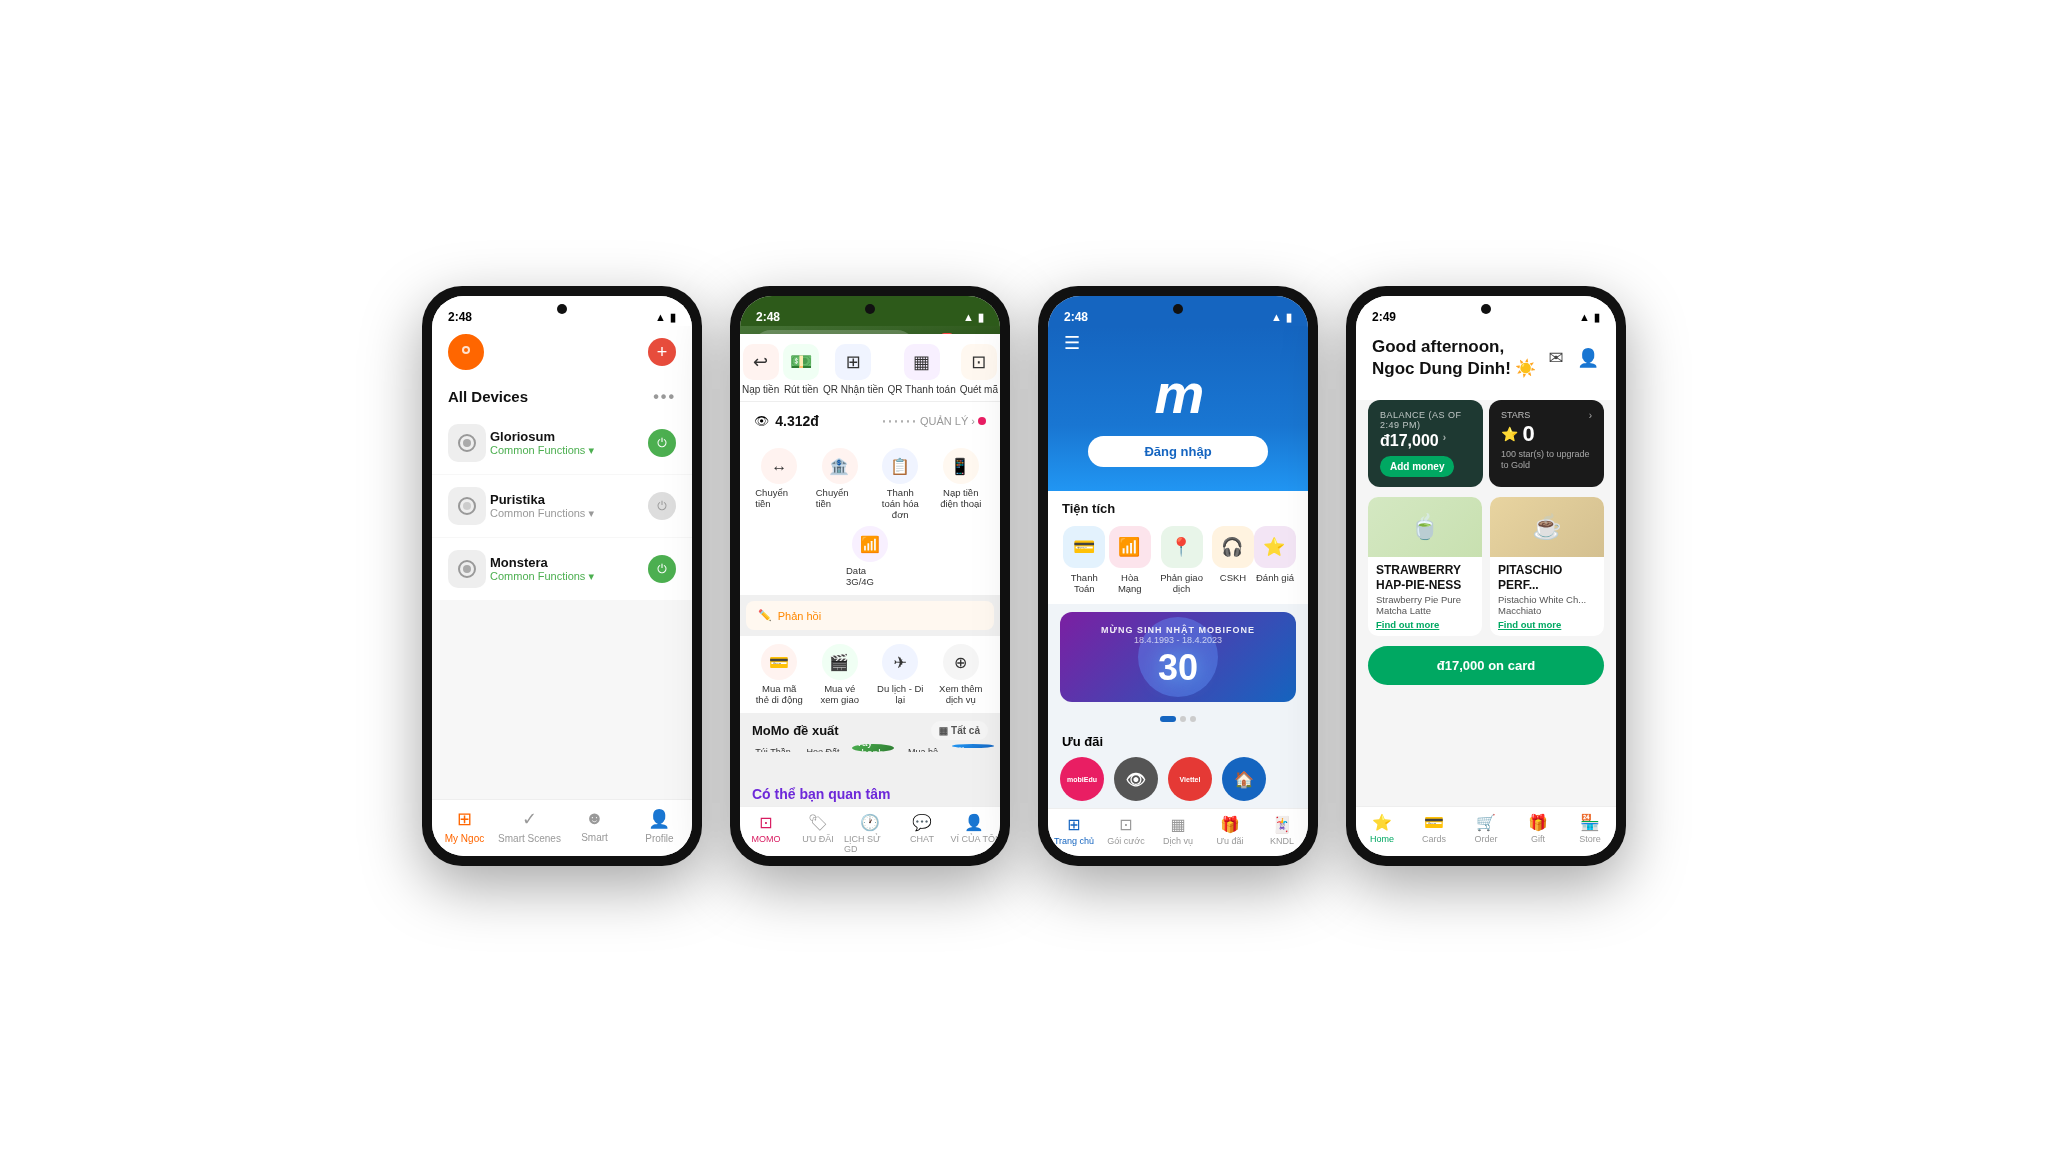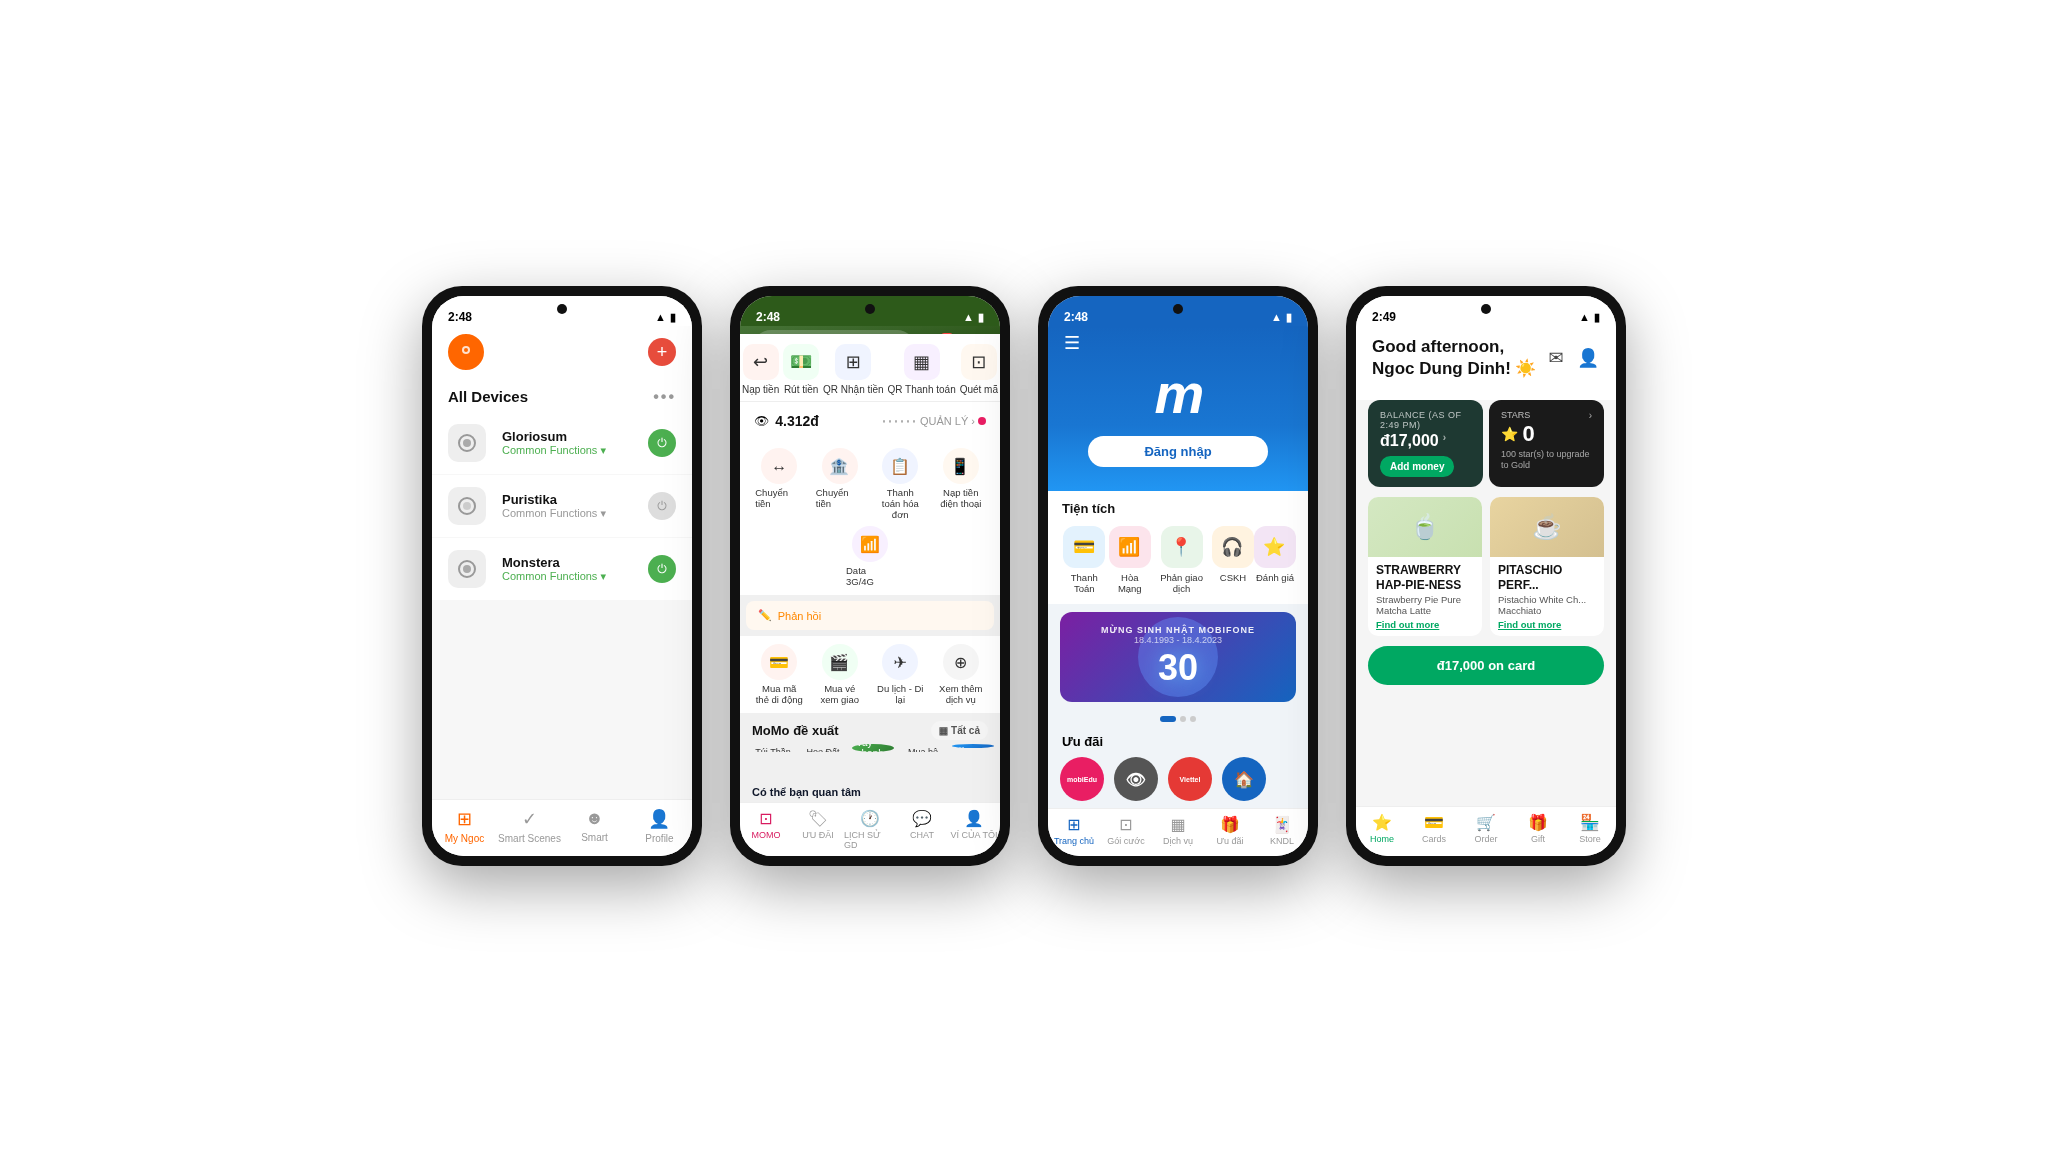--- a/index.html
+++ b/index.html
@@ -100,21 +100,21 @@
       background: #fff;
       display: flex; justify-content: space-between; align-items: flex-start;
     }
     .p1-dots { color: #999; font-size: 16px; letter-spacing: 2px; }
     .device-item {
       background: #fff;
       margin: 0 0 1px 0;
       padding: 12px 16px;
       display: flex;
       align-items: center;
-      gap: 16px;
+      gap: 4px;
     }
     .device-icon {
       width: 38px; height: 38px;
       background: #eee;
       border-radius: 10px;
       display: flex; align-items: center; justify-content: center;
       font-size: 18px;
     }
     .device-info { flex: 1; }
     .device-name { font-size: 13px; font-weight: 600; color: #111; }
@@ -282,21 +282,21 @@
     .p2-promo-icon {
       width: 42px; height: 42px;
       border-radius: 50%;
       background: linear-gradient(135deg, #ff6600, #ff3300);
       display: flex; align-items: center; justify-content: center;
       color: white; font-size: 16px;
       overflow: hidden; position: relative;
     }
     .p2-interest-section {
       padding: 6px 12px 4px;
-      font-size: 11px; font-weight: 700; color: #0f172a; margin-top: 28px;
+      font-size: 14px; font-weight: 700; color: #6d28d9; margin-top: 28px;
     }
     .p2-banner {
       margin: 0 12px;
       border-radius: 10px;
       background: linear-gradient(135deg, #8B008B, #4B0082);
       height: 70px;
       display: flex; align-items: center; justify-content: center;
       color: white; font-size: 14px; font-weight: 700;
       overflow: hidden;
     }

